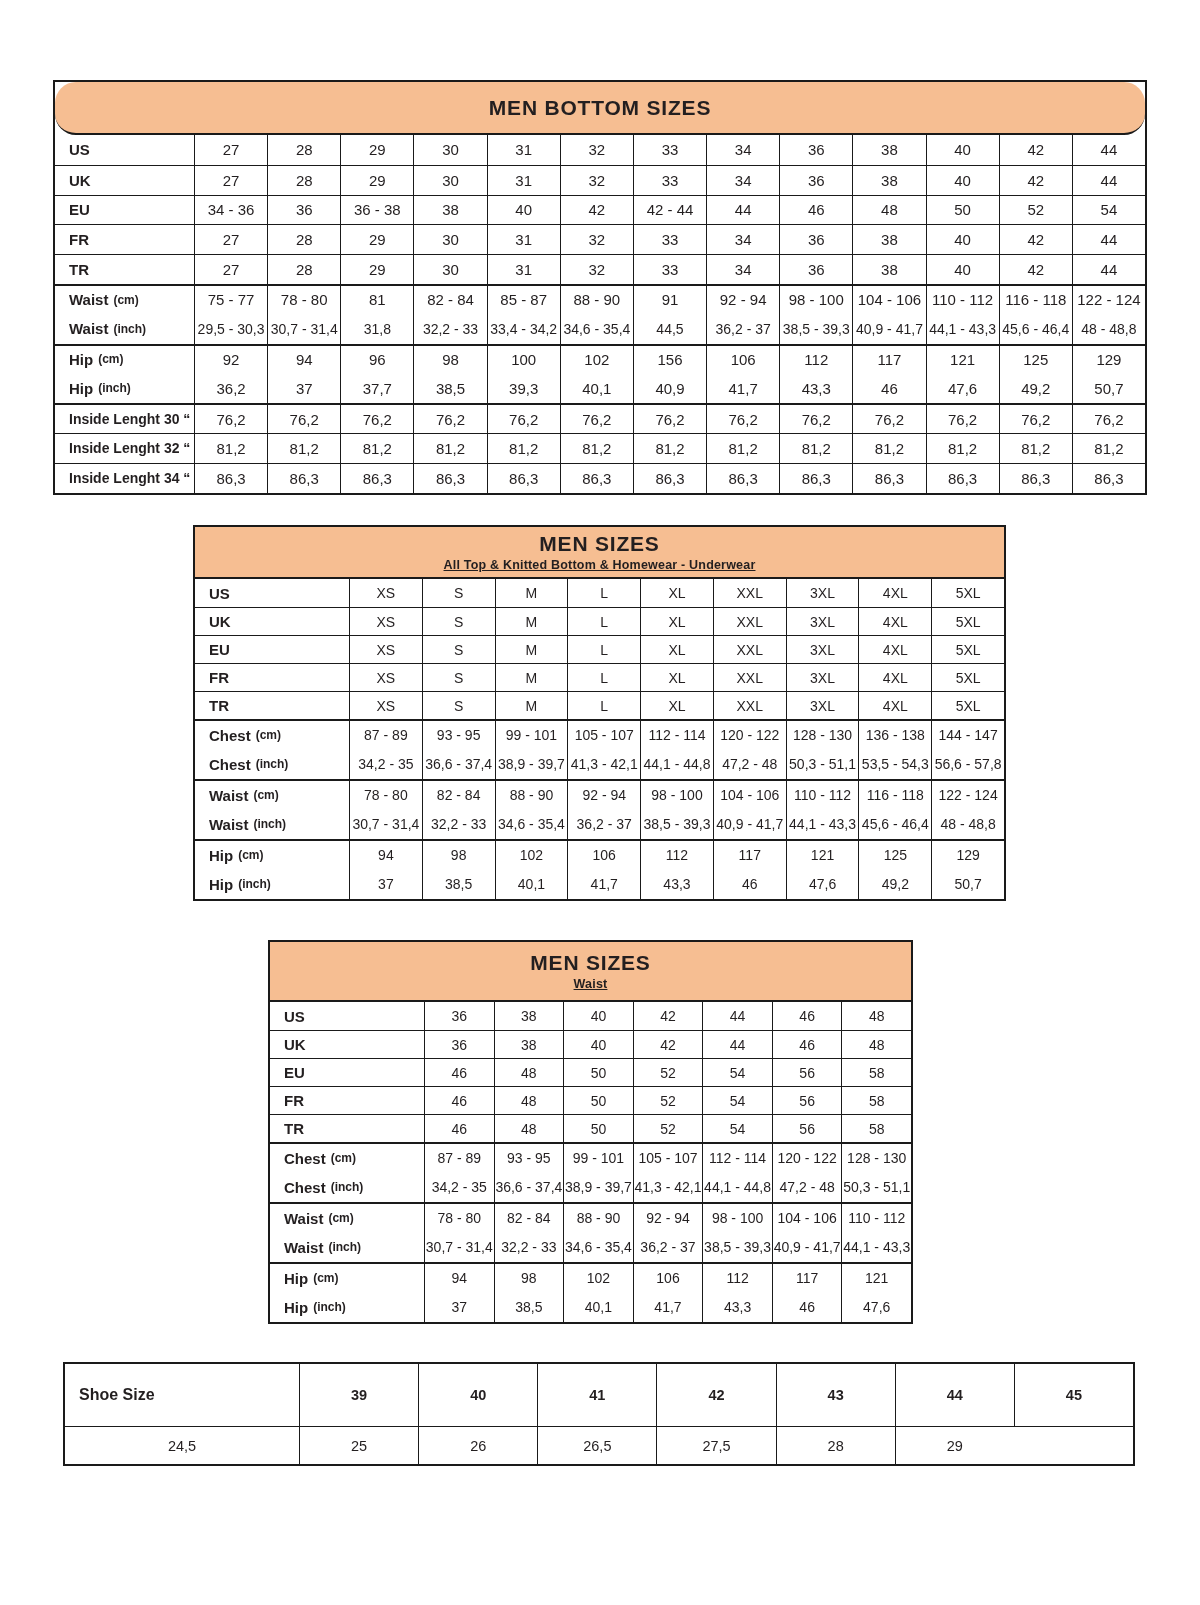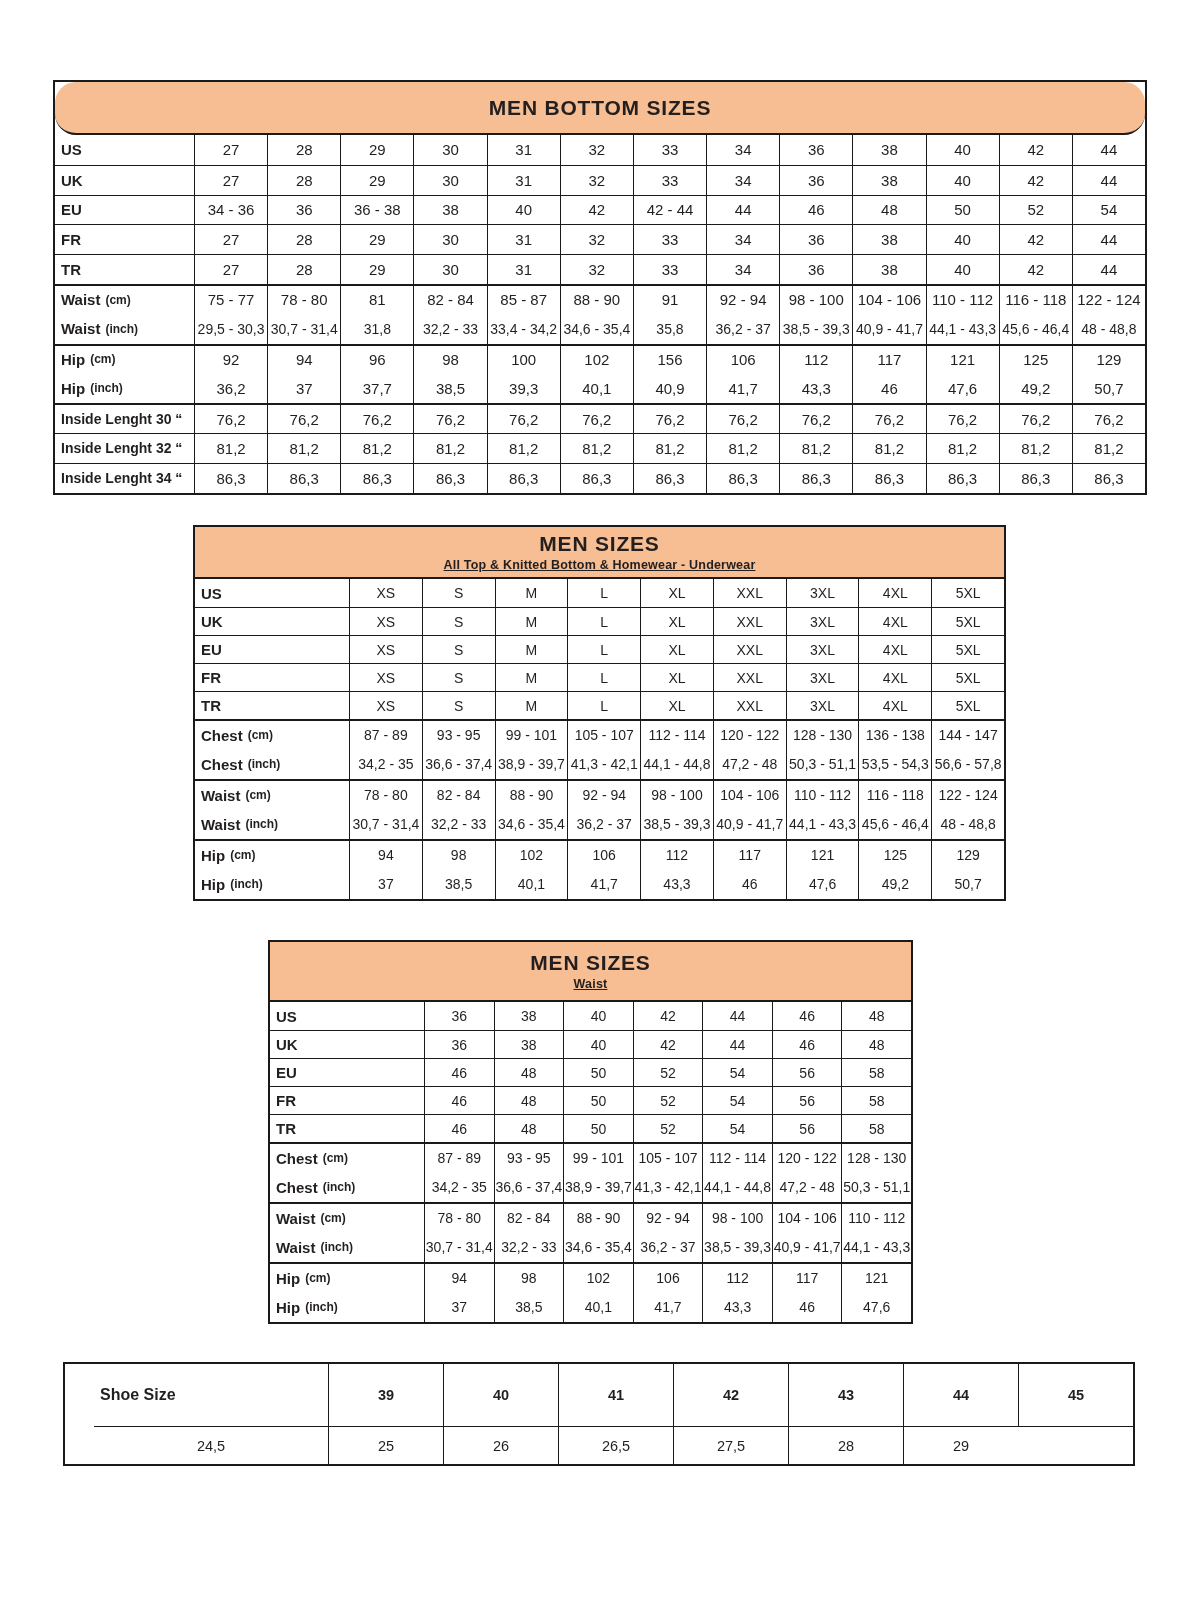--- a/index.html
+++ b/index.html
@@ -37,32 +37,32 @@
   .row { display: grid; border-top: 1.5px solid #1a1a1a; }
   .row.sep-none  { border-top: 0; }
   .row.sep-thick { border-top: 2.5px solid #1a1a1a; }
 
   #t1 .row { grid-template-columns: 139px repeat(13, 1fr); height: 29.8px; }
   #t2 .row { grid-template-columns: 154px repeat(9, 1fr);  height: 28px; }
   #t2 .row.sep-thick, #t2 .row.sep-none + .row.sep-none, #t2 .row.grp { height: 30px; }
   #t2 .row.sep-thick, #t2 .row.sep-none:not(:first-child) { height: 30px; }
   #t3 .row { grid-template-columns: 154px repeat(7, 1fr);  height: 28px; }
   #t3 .row.sep-thick, #t3 .row.sep-none:not(:first-child) { height: 30px; }
-  #t4 .row { grid-template-columns: 234px repeat(7, 1fr); margin-left: 29px; }
+  #t4 .row { grid-template-columns: 234px repeat(7, 1fr); }
   #t4 .row:nth-child(1) { height: 62px; }
   #t4 .row:nth-child(2) { height: 38px; }
 
   .cell {
     display: flex; align-items: center; justify-content: center;
     overflow: hidden; white-space: nowrap;
   }
   .cell + .cell { border-left: 1.5px solid #1a1a1a; }
   .cell.label {
     justify-content: flex-start;
-    padding-left: 6px;
+    padding-left: 14px;
     font-weight: bold;
     font-size: 15px;
   }
   .unit { font-size: 12px; font-weight: bold; margin-left: 5px; }
   .row.lbl-sm .cell.label { font-size: 14px; }
   #t4 .cell.label { font-size: 16px; }
 
   .cell.val { font-size: 15px; }
   #t2 .cell.val, #t3 .cell.val { font-size: 14px; }
   .row.small .cell.val { font-size: 12.3px; }
@@ -191,21 +191,21 @@
         <div class="cell label">
           <span>Waist</span>
           <span class="unit">(inch)</span>
         </div>
         <div class="cell val">29,5 - 30,3</div>
         <div class="cell val">30,7 - 31,4</div>
         <div class="cell val">31,8</div>
         <div class="cell val">32,2 - 33</div>
         <div class="cell val">33,4 - 34,2</div>
         <div class="cell val">34,6 - 35,4</div>
-        <div class="cell val">35,8</div>
+        <div class="cell val">44,5</div>
         <div class="cell val">36,2 - 37</div>
         <div class="cell val">38,5 - 39,3</div>
         <div class="cell val">40,9 - 41,7</div>
         <div class="cell val">44,1 - 43,3</div>
         <div class="cell val">45,6 - 46,4</div>
         <div class="cell val">48 - 48,8</div>
       </div>
       <div class="row sep-thick">
         <div class="cell label">
           <span>Hip</span>

